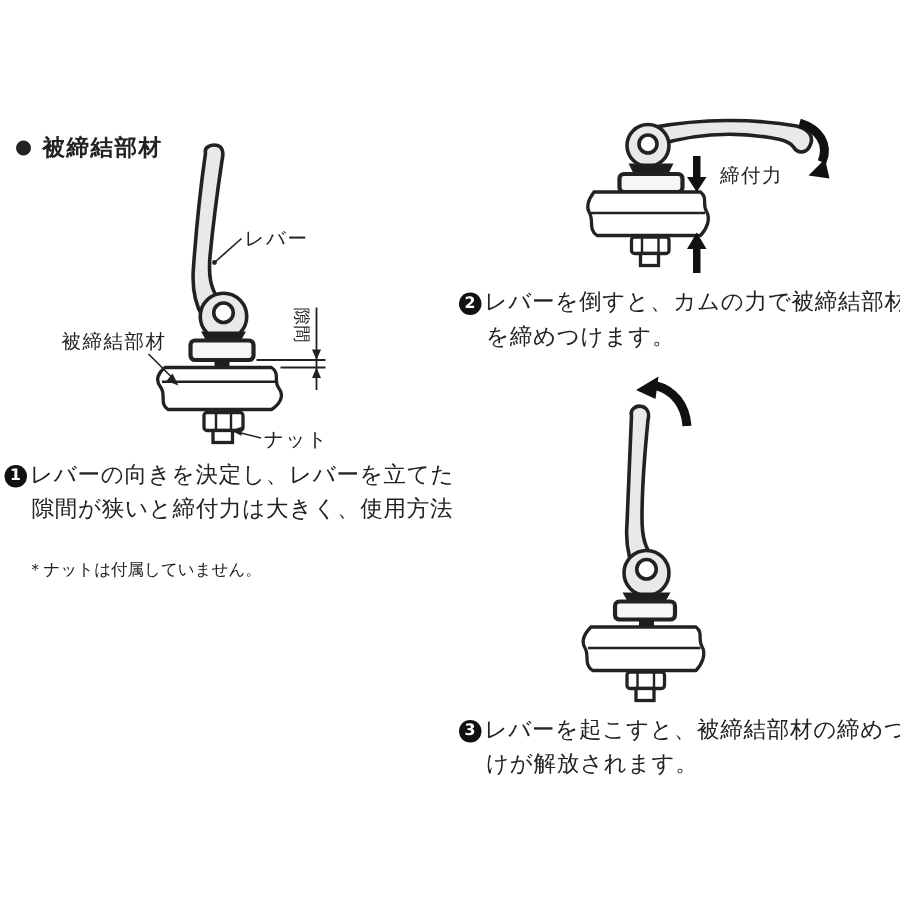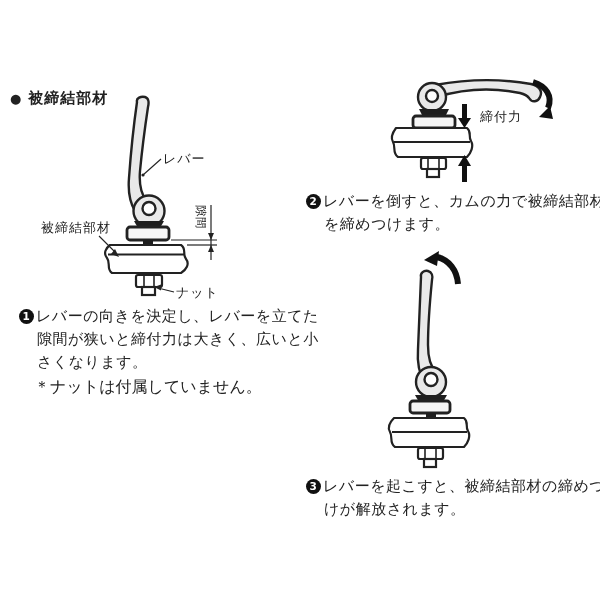--- a/index.html
+++ b/index.html
@@ -29,27 +29,27 @@
     display:inline-block;
     width:15px;height:15px;
     background:#111;color:#fff;
     border-radius:50%;
     font-size:10.5px;font-weight:700;
     line-height:15px;text-align:center;
     vertical-align:1px;
     margin-right:2px;
   }
   .note{
-    font-size:16px;
+    font-size:11px;
     padding-left:15px;
-    margin-top:3px;
+    margin-top:21px;
     white-space:nowrap;
     letter-spacing:0;
   }
-  #step1{left:19px;top:305px;}
+  #step1{left:3px;top:305px;}
   #step2{left:306px;top:190px;}
   #step3{left:306px;top:475px;}
   svg text{
     font-family:"DejaVu Sans","Liberation Sans",sans-serif;
     fill:#222;
   }
   .lbl{font-size:13px;letter-spacing:1px;}
   .lbl-small{font-size:11.5px;letter-spacing:0.5px;}
 </style>
 </head>
@@ -152,22 +152,21 @@
     <path d="M16,168 L86,168 C91,172 87,176 90,181 C93,186 90,193 86,197 L17,197 C11,193 15,187 12,182 C9,177 12,172 16,168 Z" fill="#fff" stroke="#222" stroke-width="2.2" stroke-linejoin="round"></path>
     <path d="M14,182 L89,182" stroke="#222" stroke-width="1.8" fill="none"></path>
 
     <rect x="40" y="198" width="25" height="11" rx="2" fill="#fff" stroke="#222" stroke-width="2.2"></rect>
     <path d="M47,198 L47,209 M58,198 L58,209" stroke="#222" stroke-width="1.6"></path>
     <rect x="46" y="209" width="12" height="8" fill="#fff" stroke="#222" stroke-width="2.2"></rect>
   </svg>
 
   <div id="step1" class="abs step">
     <div class="line"><span class="step-num">1</span><span>レバーの向きを決定し、レバーを立てた</span></div>
-    <div class="line cont">隙間が狭いと締付力は大きく、広いと小</div>
-    <div class="line cont">さくなります。</div>
+    <div class="line cont">隙間が狭いと締付力は大きく、使用方法</div>
     <div class="note">＊ナットは付属していません。</div>
   </div>
 
   <div id="step2" class="abs step">
     <div class="line"><span class="step-num">2</span><span>レバーを倒すと、カムの力で被締結部材</span></div>
     <div class="line cont">を締めつけます。</div>
   </div>
 
   <div id="step3" class="abs step">
     <div class="line"><span class="step-num">3</span><span>レバーを起こすと、被締結部材の締めつ</span></div>

